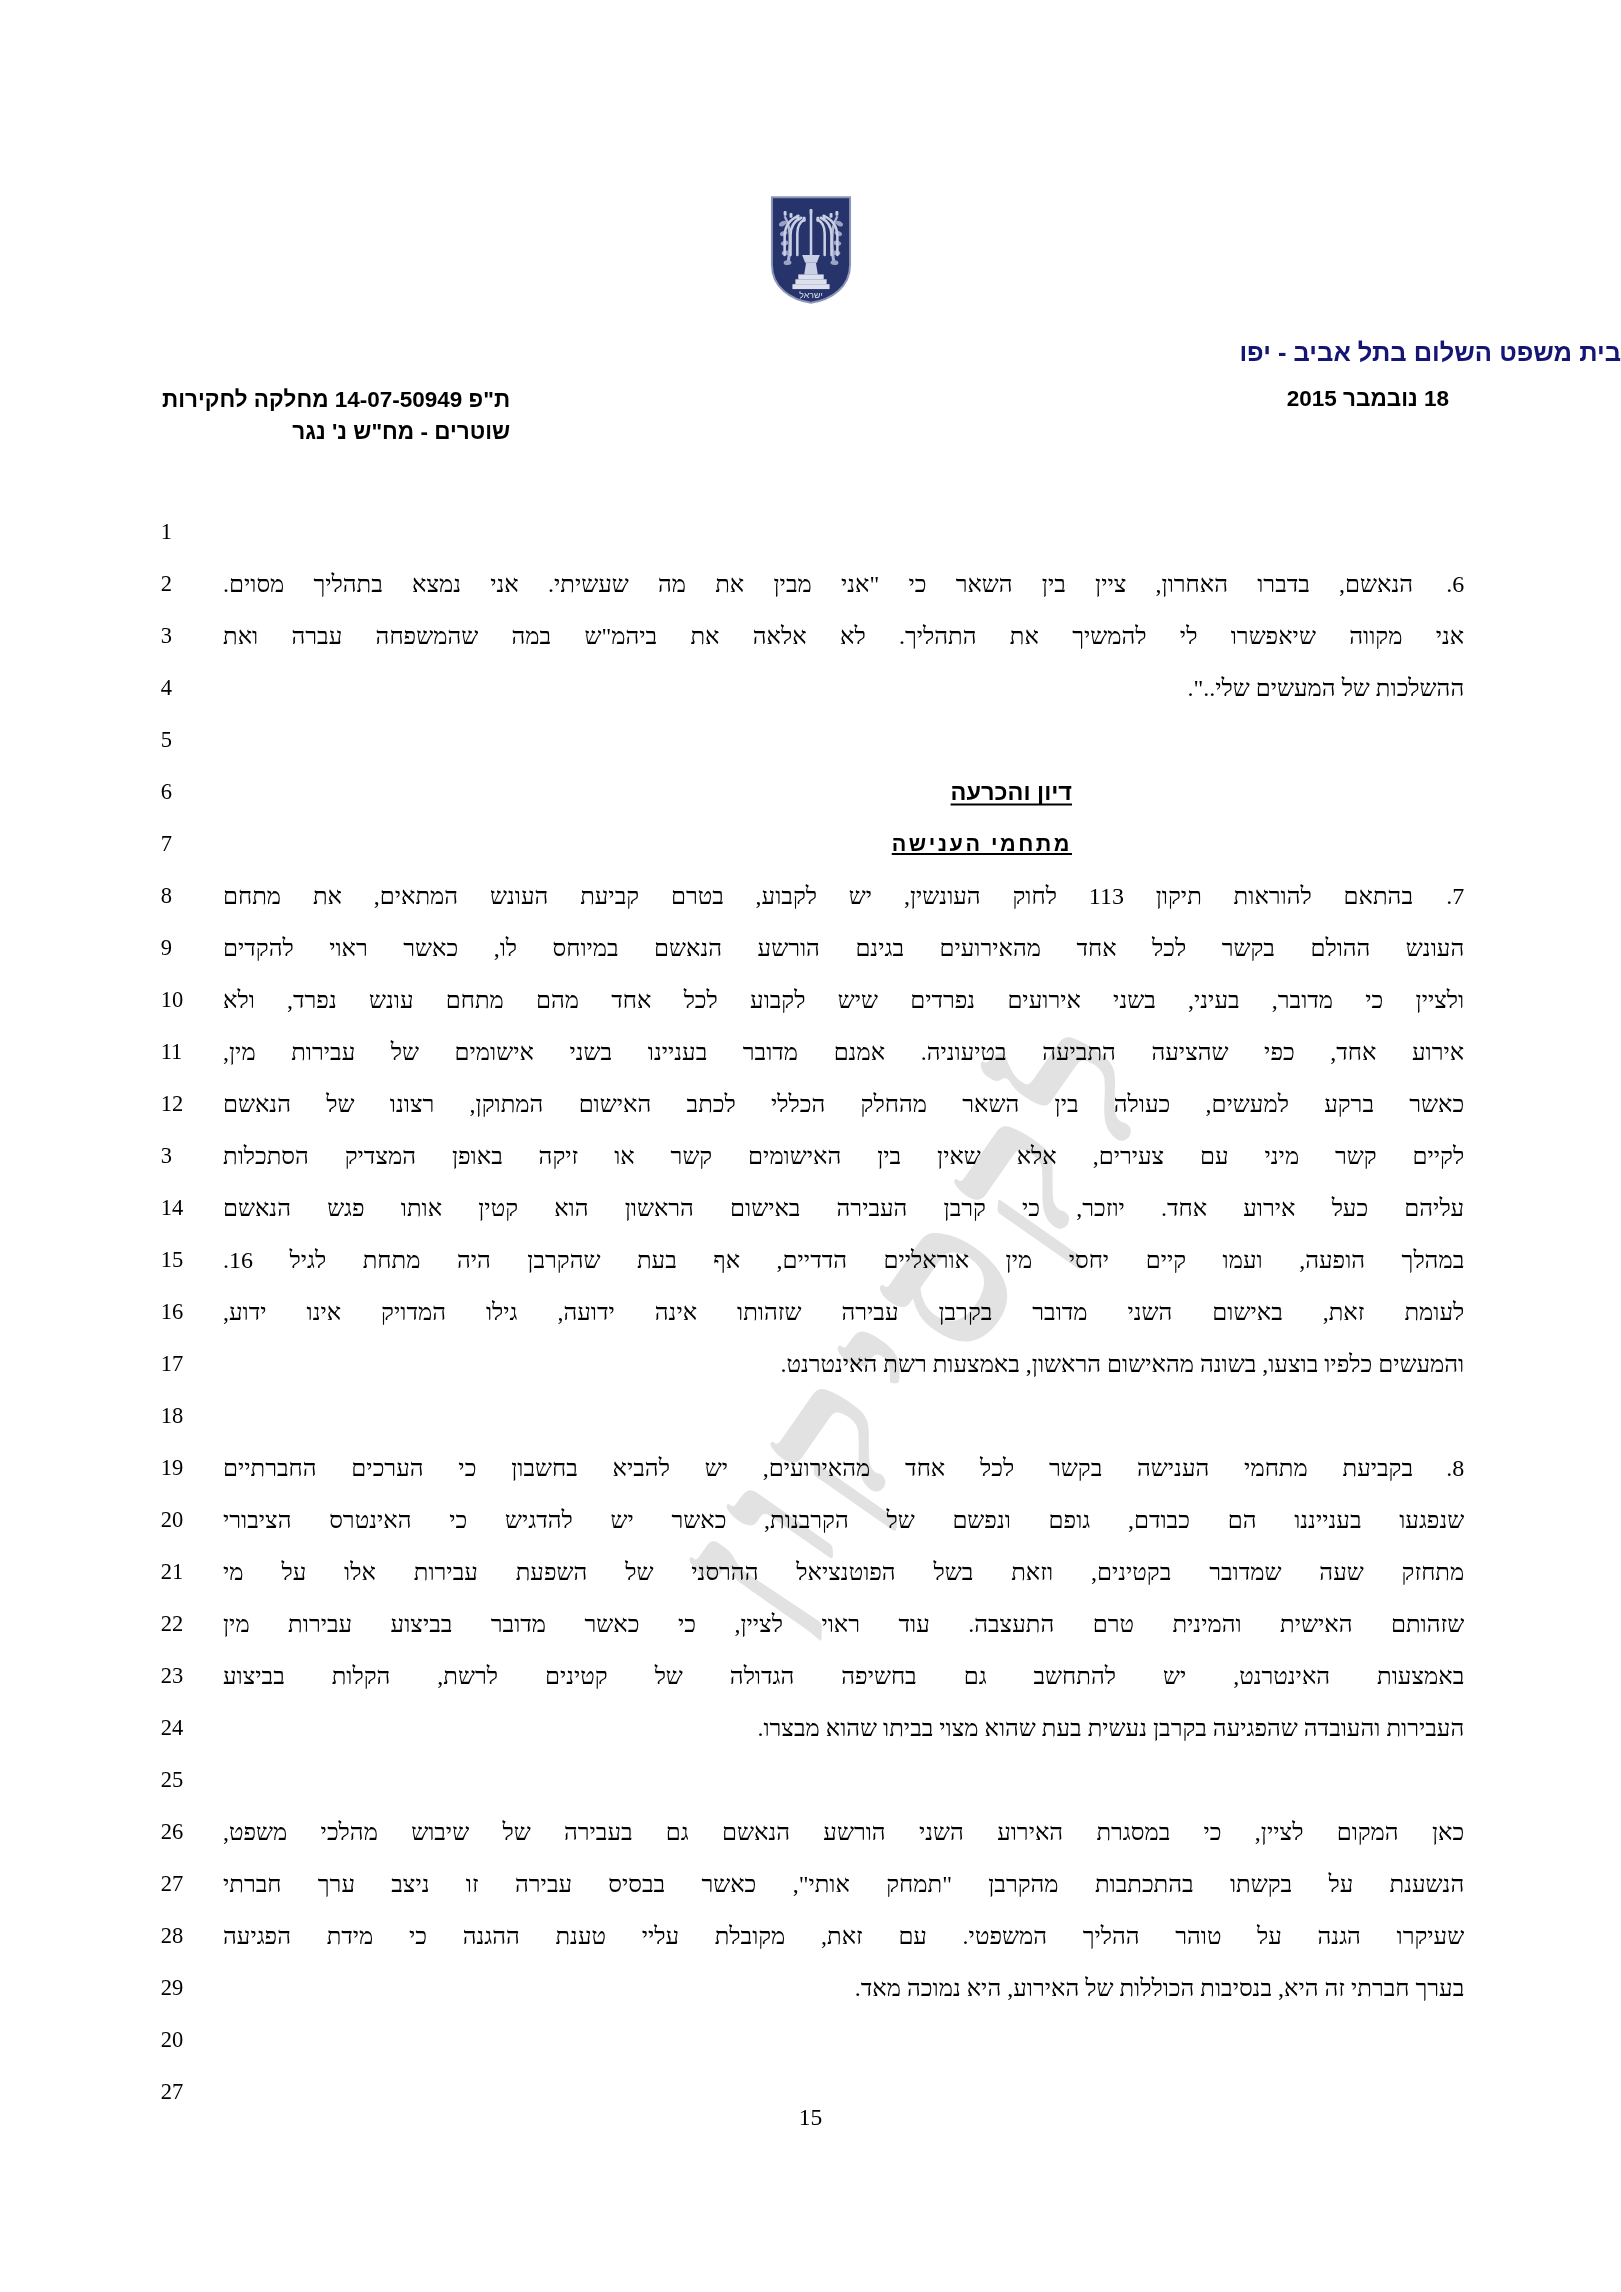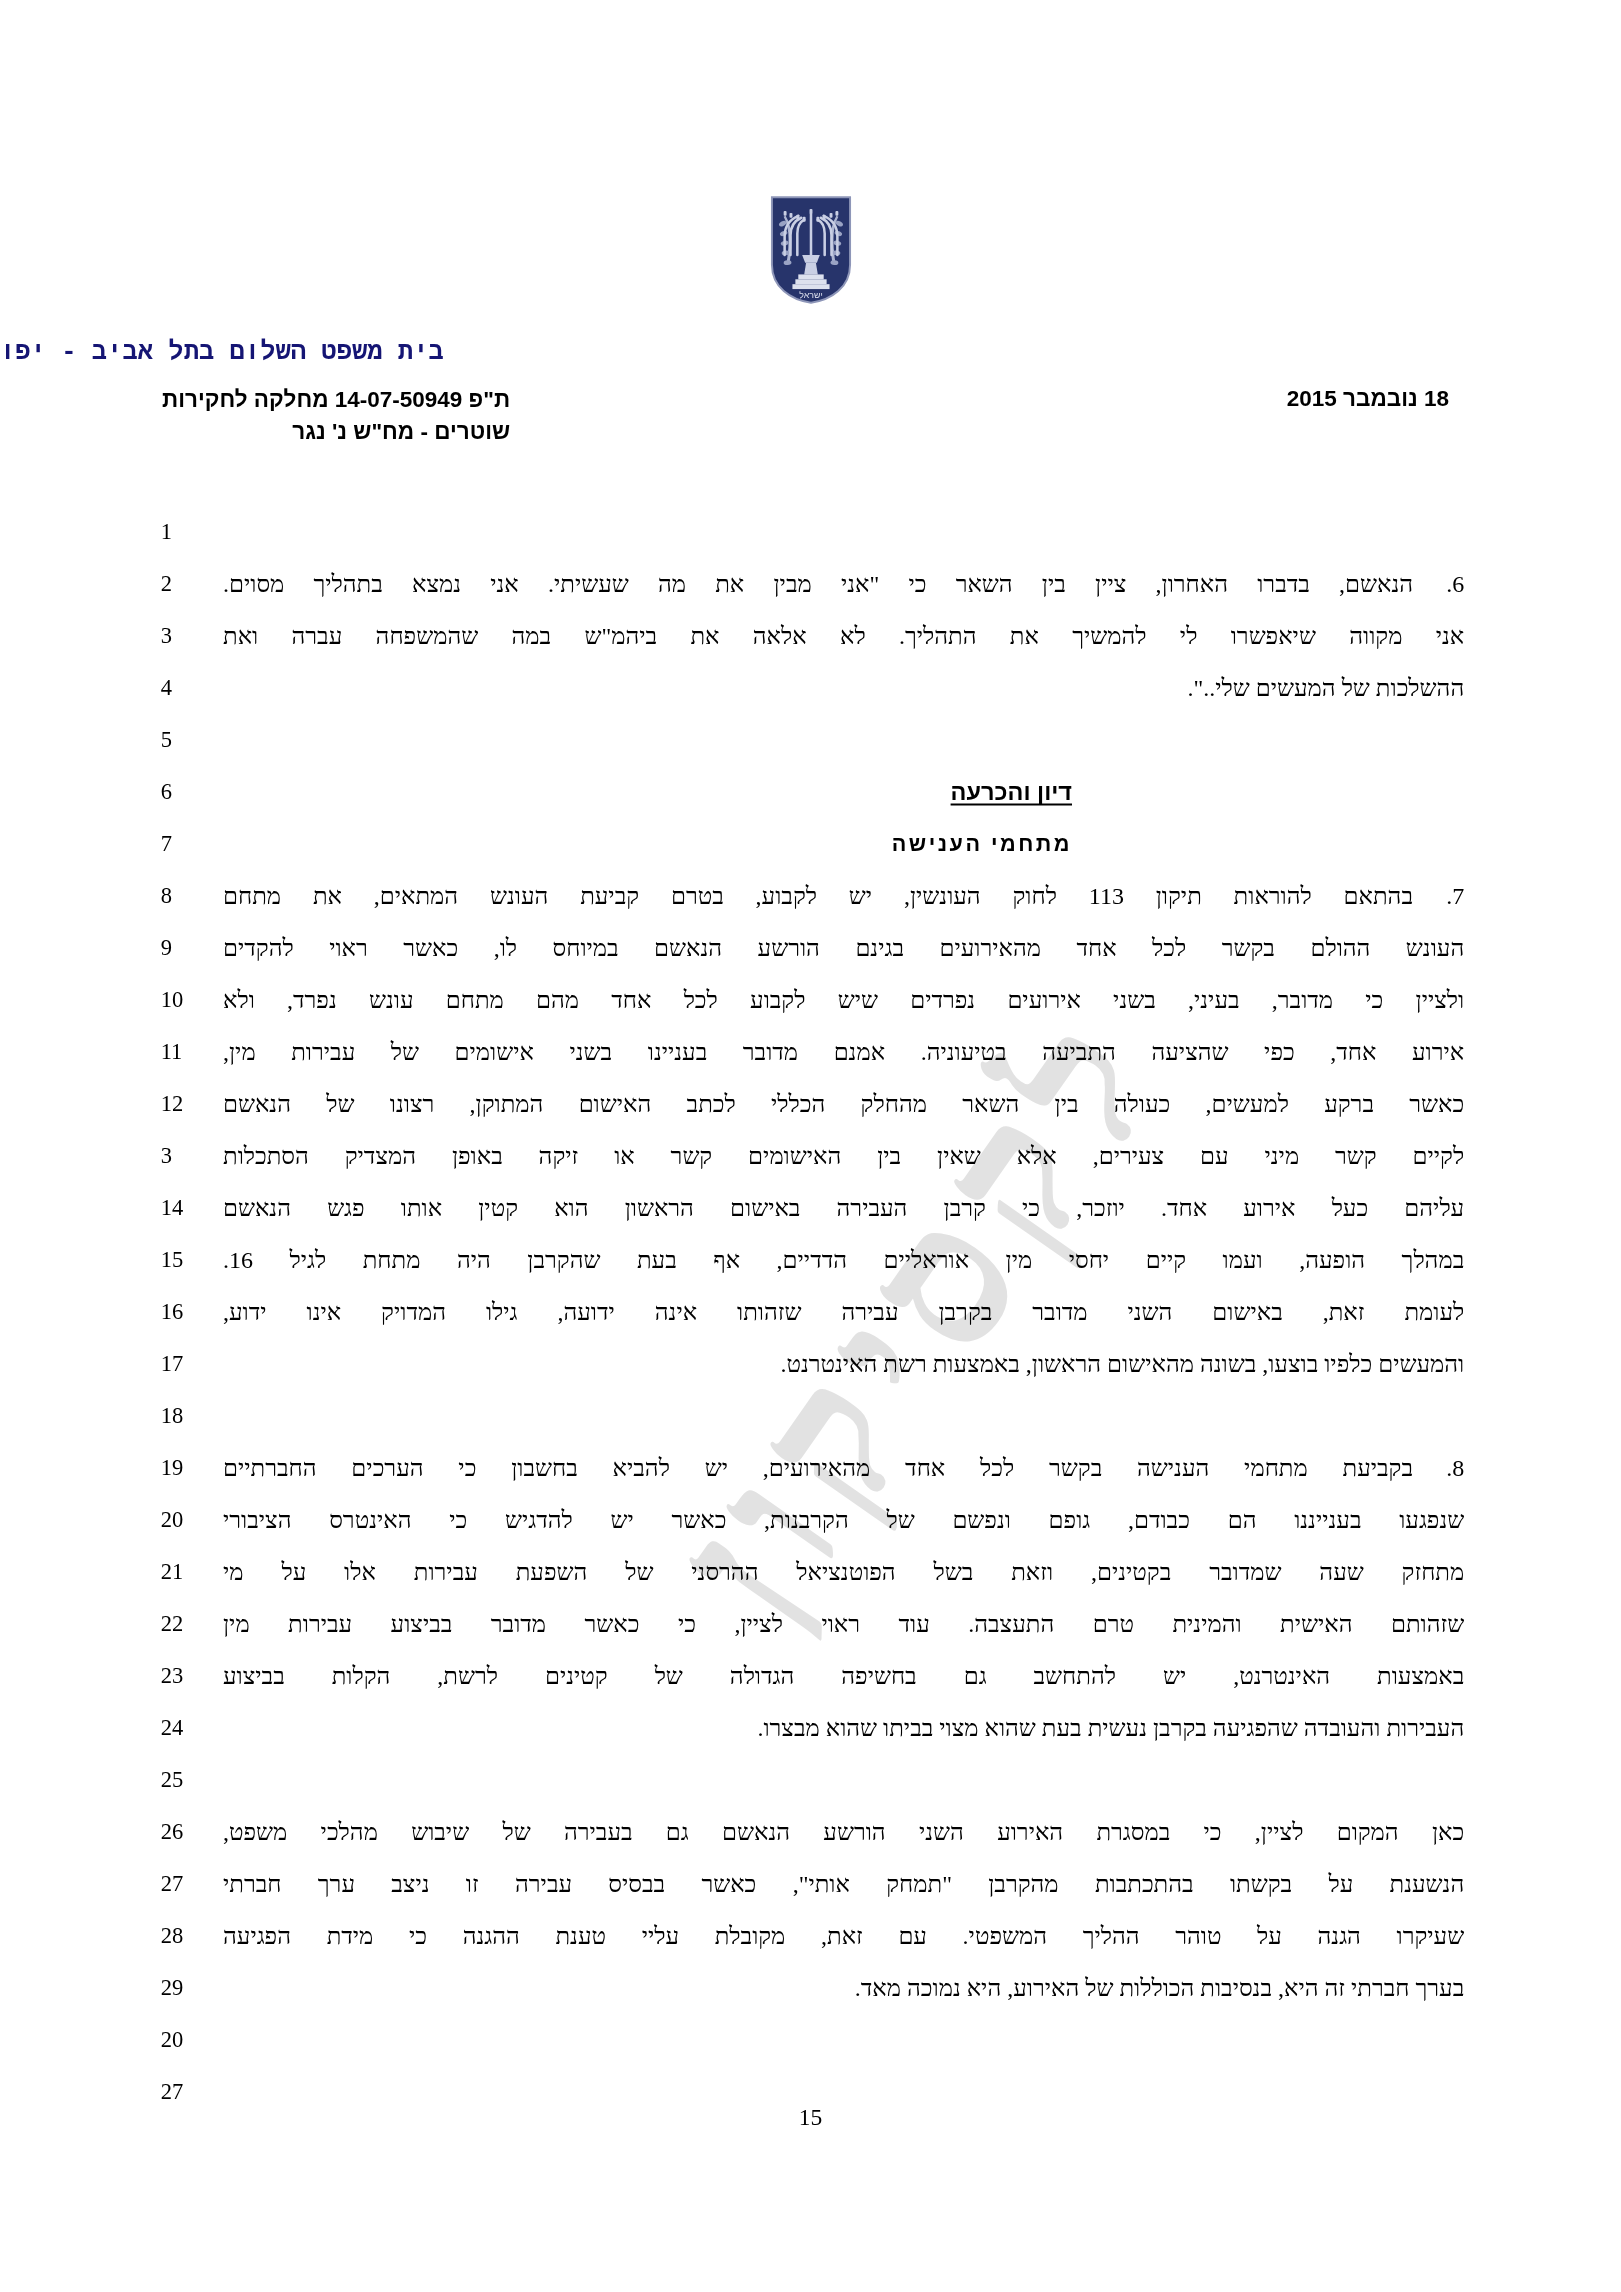--- a/index.html
+++ b/index.html
@@ -66,22 +66,22 @@
     height: 112px;
     display: block;
   }
 
   
   .court-title {
     position: absolute;
     left: 0;
     right: 0;
     top: 338px;
-    text-align: left;
-    font-family: Liberation Mono, monospace;
+    text-align: right;
+    font-family: Liberation Sans, sans-serif;
     font-weight: bold;
     font-size: 25.5px;
     color: #151574;
     letter-spacing: 0px;
     z-index: 2;
   }
 
   .meta-row {
     position: absolute;
     top: 384px;
@@ -191,20 +191,21 @@
     right: 402px;
     top: 50%;
     transform: translateY(-50%);
     direction: rtl;
     font-family: "Liberation Sans", "DejaVu Sans", sans-serif;
     font-weight: bold;
     font-size: 21.6px;
     letter-spacing: 2.5px;
     color: #000;
     white-space: nowrap;
+    text-decoration: underline;
   }
 
   
   .page-number {
     position: absolute;
     left: 0;
     right: 0;
     top: 2104px;
     text-align: center;
     font-family: "Liberation Serif", "DejaVu Serif", serif;

